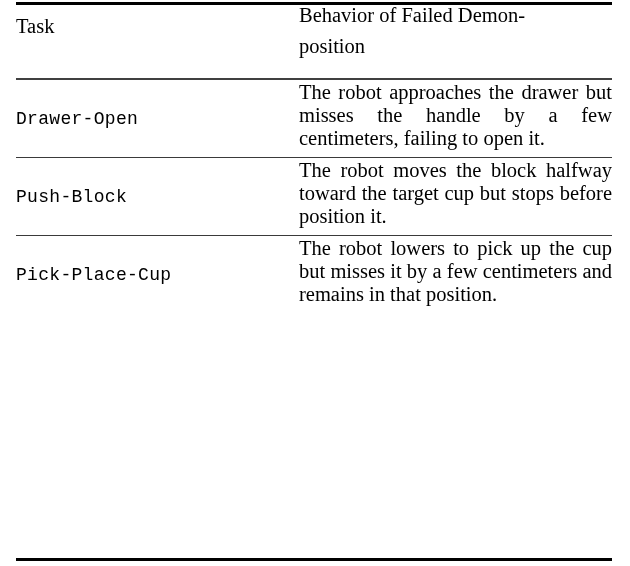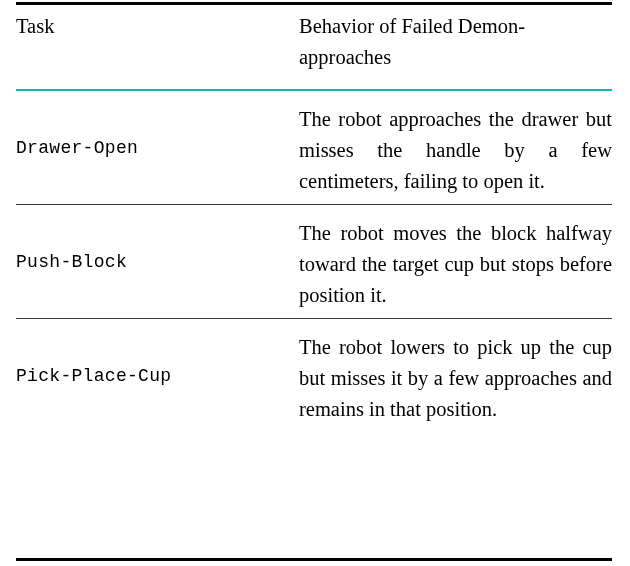--- a/index.html
+++ b/index.html
@@ -45,21 +45,21 @@
   .rule-bottom {
     position: absolute;
     left: 16px;
     top: 558px;
     width: 596px;
     height: 3px;
     background: #000000;
   }
 
   tr.header-row > td {
-    border-bottom: 2px solid #14b8a6;
+    border-bottom: 2px solid #404040;
   }
   tr.body-row > td {
     border-bottom: 1.5px solid #3a3a3a;
   }
   tr.body-row.last-row > td {
     border-bottom: none;
   }
 
   td {
     padding: 0;
@@ -71,42 +71,41 @@
     font-size: 20.5px;
     line-height: 31px;
     padding-top: 11px;
     padding-bottom: 16px;
     vertical-align: top;
     white-space: nowrap;
   }
   .th-desc {
     font-size: 20.5px;
     line-height: 31px;
-    padding-top: 11px;
     padding-bottom: 16px;
     padding-left: 12px;
     text-align: justify;
     text-align-last: left;
     vertical-align: top;
     hyphens: manual;
   }
 
   
   .td-task {
     font-family: "Liberation Mono", "DejaVu Sans Mono", monospace;
     font-size: 18px;
     line-height: 24px;
     vertical-align: middle;
     white-space: nowrap;
     letter-spacing: 0.3px;
   }
   .td-desc {
     font-size: 20.5px;
-    line-height: 31px;
-    padding-top: 13px;
+    line-height: 23px;
+    padding-top: 1px;
     padding-bottom: 7px;
     padding-left: 12px;
     text-align: justify;
     text-align-last: left;
     vertical-align: top;
   }
 </style>
 </head>
 <body>
 
@@ -115,36 +114,36 @@
   <div class="rule-top"></div>
 
   <table class="paper-table">
     <colgroup>
       <col class="col-task">
       <col class="col-desc">
     </colgroup>
     <tbody>
       <tr class="header-row">
         <td class="th-task">Task</td>
-        <td class="th-desc"><span>Behavior of Failed Demon-</span><br><span>approaches</span></td>
+        <td class="th-desc"><span>Behavior of Failed Demon-</span><br><span>position</span></td>
       </tr>
 
       <tr class="body-row">
         <td class="td-task">Drawer-Open</td>
         <td class="td-desc">The robot approaches the drawer but misses the handle by a few centimeters, failing to open it.</td>
       </tr>
 
 
       <tr class="body-row">
         <td class="td-task">Push-Block</td>
         <td class="td-desc">The robot moves the block halfway toward the target cup but stops before position it.</td>
       </tr>
 
       <tr class="body-row last-row">
         <td class="td-task">Pick-Place-Cup</td>
-        <td class="td-desc">The robot lowers to pick up the cup but misses it by a few approaches and remains in that position.</td>
+        <td class="td-desc">The robot lowers to pick up the cup but misses it by a few centimeters and remains in that position.</td>
       </tr>
     </tbody>
   </table>
 
   <div class="rule-bottom"></div>
 
 </div>
 
 </body></html>

